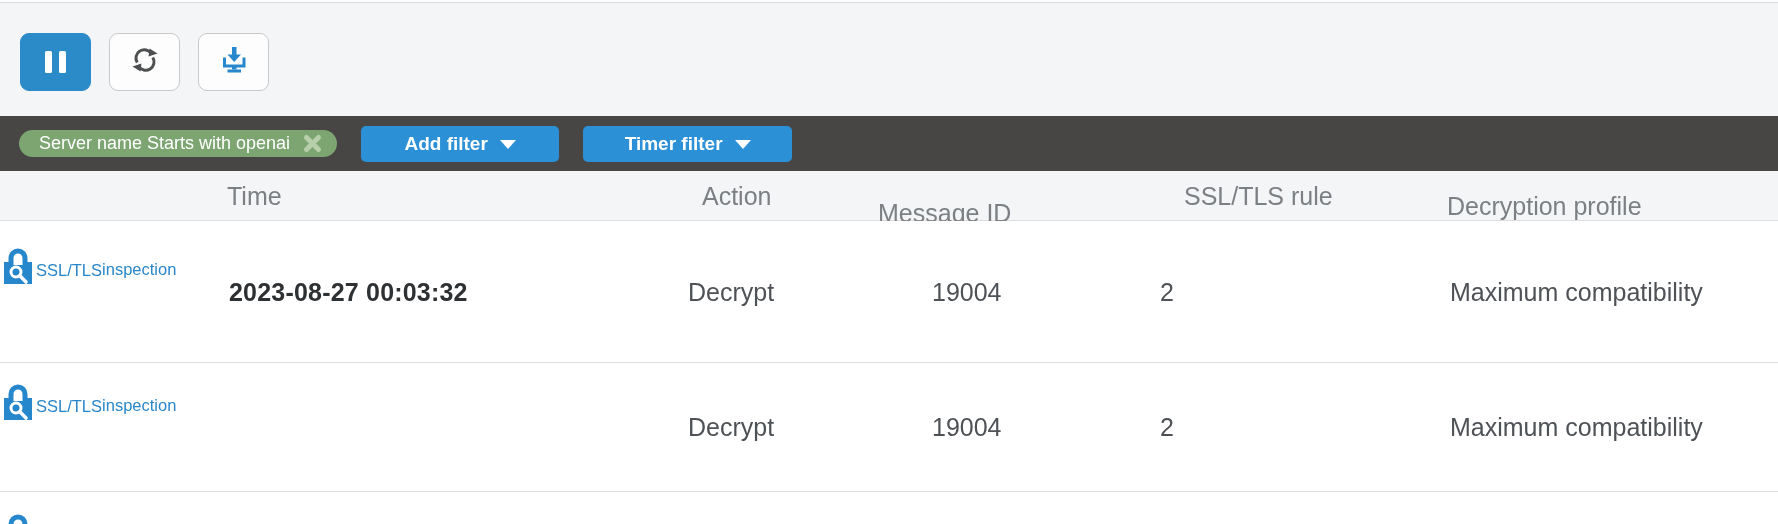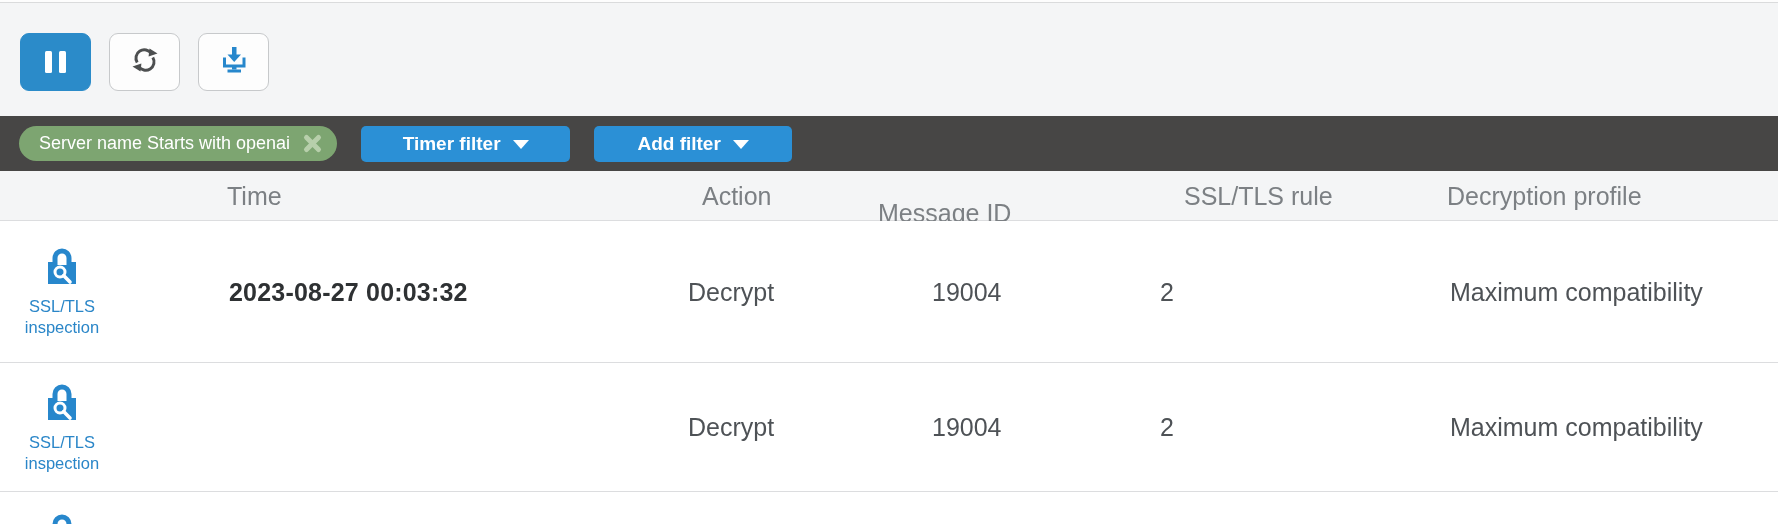--- a/index.html
+++ b/index.html
@@ -14,48 +14,48 @@
   .tbtn { width:71px; height:58px; border-radius:9px; display:flex; align-items:center;
           justify-content:center; cursor:pointer; }
   .tbtn.primary { background:#2b8bc9; border:1px solid #2b8bc9; }
   .tbtn.plain { background:#fdfdfd; border:1px solid #c7c9cb; }
   .pause-glyph { display:flex; gap:7px; }
   .pause-glyph i { display:block; width:7px; height:22px; background:#fff; border-radius:1.5px; }
 
   
   .filterbar { height:55px; background:#474645; display:flex; align-items:center;
                padding-left:19px; }
-  .chip { height:35px; background:#7da571; border-radius:18px; color:#fff;
+  .chip { height:27px; background:#7da571; border-radius:18px; color:#fff;
           display:flex; align-items:center; padding:0 14px 0 20px; gap:12px;
           font-size:18px; cursor:default; }
   .chip-x { display:flex; align-items:center; cursor:pointer; }
   .fbtn { height:36px; background:#2b90d6; border-radius:5px; color:#fff;
           font-size:19px; font-weight:700; display:flex; align-items:center;
           justify-content:center; gap:12px; cursor:pointer; }
   .fbtn.add { width:198px; margin-left:24px; }
   .fbtn.timer { width:209px; margin-left:24px; }
   .caret { width:0; height:0; border-left:8px solid transparent;
            border-right:8px solid transparent; border-top:9px solid #fff; margin-top:2px; }
 
   
   .thead { position:relative; height:50px; background:#f4f5f6; border-bottom:1px solid #dcdddf; }
   .thead span { position:absolute; top:50%; transform:translateY(-50%);
                 font-size:25px; color:#7c8084; white-space:nowrap; }
   .h-time { left:227px; } .h-action { left:702px; } .h-msg { left:878px;margin-top:17px; }
-  .h-rule { left:1184px; } .h-profile { left:1447px; }
+  .h-rule { left:1184px; } .h-profile { left:1447px;margin-top:10px; }
 
   .trow { position:relative; background:#fff; border-bottom:1px solid #dcdddf; cursor:pointer; }
   .trow.r1 { height:142px; } .trow.r2 { height:129px; } .trow.r3 { height:142px; border-bottom:none; }
   .trow span.cell { position:absolute; top:50%; transform:translateY(-50%);
                     font-size:25px; color:#4e5256; white-space:nowrap; }
   .c-time { left:229px; font-weight:700; color:#2e3133 !important; letter-spacing:0.2px; }
   .c-action { left:688px; } .c-msg { left:900px;margin-left:32px; } .c-rule { left:1160px; } .c-profile { left:1450px; }
 
   .icon-cell { position:absolute; left:0; top:24px; width:124px; display:flex;
-               flex-direction:column; align-items:center; cursor:pointer; }
+               align-items:center; cursor:pointer; }
   .locklabel { margin-top:3px; font-size:16.5px; line-height:1.25; color:#2a86c8; text-align:center; }
 </style>
 </head>
 <body>
 
 <div class="page">
 
   <div class="topline"></div>
 
   <div class="toolbar">
@@ -91,26 +91,26 @@
   <div class="filterbar">
     <div class="chip">
       <span>Server name Starts with openai</span>
       <span class="chip-x">
         <svg width="21" height="21" viewBox="0 0 21 21">
           <line x1="4.5" y1="4.5" x2="16.5" y2="16.5" stroke="#b7cfab" stroke-width="5" stroke-linecap="round"></line>
           <line x1="16.5" y1="4.5" x2="4.5" y2="16.5" stroke="#b7cfab" stroke-width="5" stroke-linecap="round"></line>
         </svg>
       </span>
     </div>
+    <div class="fbtn add">
+      <span>Add filter</span>
+      <span class="caret"></span>
+    </div>
     <div class="fbtn timer">
       <span>Timer filter</span>
-      <span class="caret"></span>
-    </div>
-    <div class="fbtn add">
-      <span>Add filter</span>
       <span class="caret"></span>
     </div>
   </div>
 
   <div class="thead">
     <span class="h-time">Time</span>
     <span class="h-action">Action</span>
     <span class="h-msg">Message ID</span>
     <span class="h-rule">SSL/TLS rule</span>
     <span class="h-profile">Decryption profile</span>

